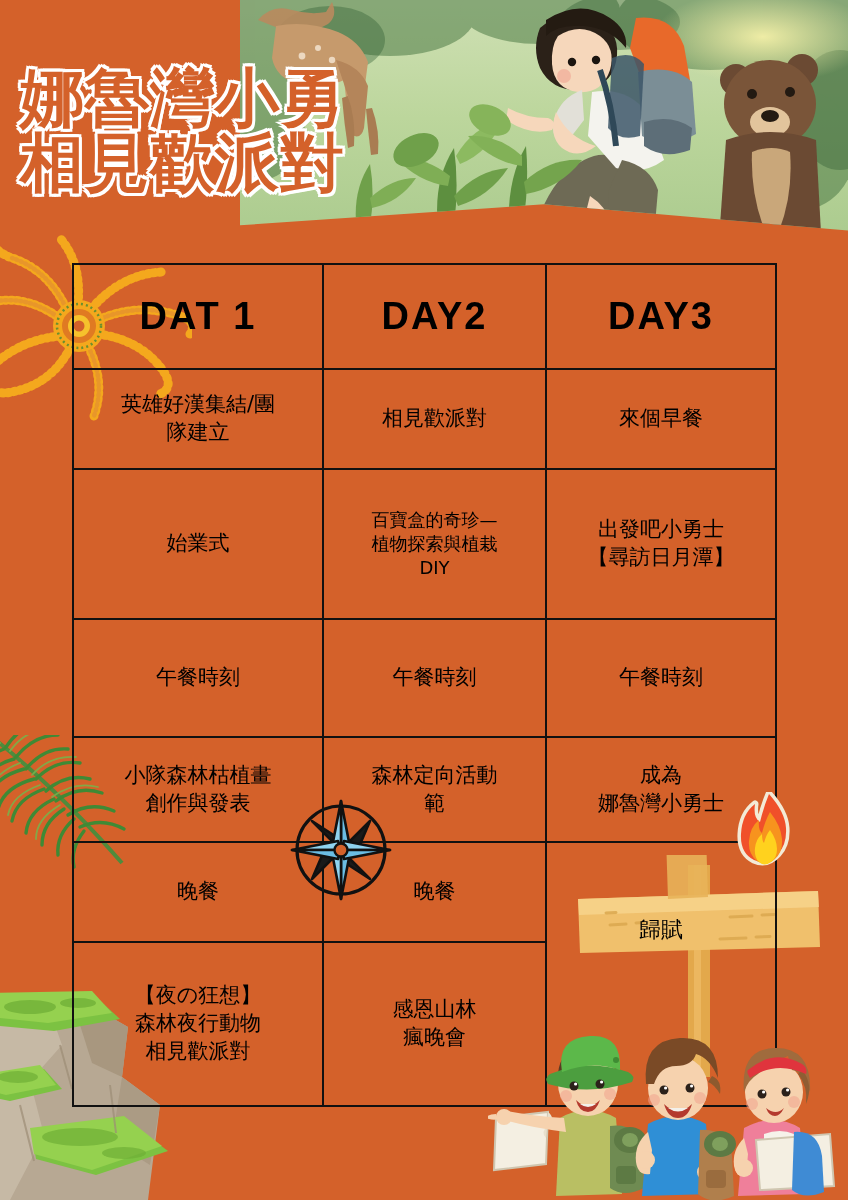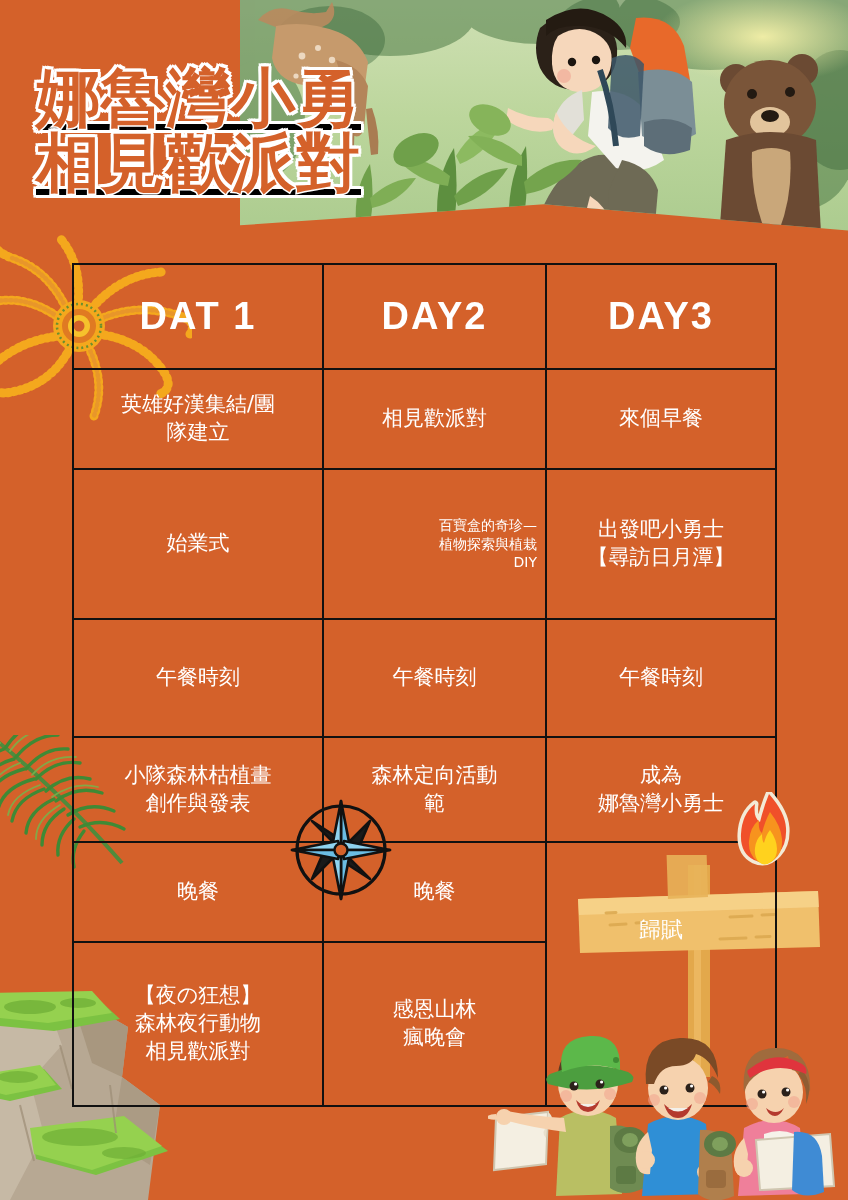--- a/index.html
+++ b/index.html
@@ -28,24 +28,23 @@
     width: 608px; height: 262px;
     overflow: hidden;
     -webkit-clip-path: polygon(0 0, 100% 0, 100% 100%, 100% 88%, 50% 78%, 0 86%);
     clip-path: polygon(0 0, 100% 0, 100% 100%, 100% 88%, 50% 78%, 0 86%);
   }
   .hero-photo svg { display:block; width:100%; height:100%; }
 
   
   .title-block {
     position: absolute;
-    left: 36px; top: 66px;
+    left: 20px; top: 66px;
     width: 420px;
     z-index: 12;
-    text-decoration: underline;
   }
   .title-line {
     font-family: "DejaVu Sans", "Liberation Sans", sans-serif;
     font-size: 64px;
     font-weight: 700;
     line-height: 1.02;
     letter-spacing: 1px;
     color: #d4612a;
     -webkit-text-stroke: 3px #ffffff;
     paint-order: stroke fill;
@@ -121,21 +120,21 @@
     table-layout: fixed;
     z-index: 6;
   }
   .schedule-table col.c1 { width: 250px; }
   .schedule-table col.c2 { width: 223px; }
   .schedule-table col.c3 { width: 230px; }
 
   .schedule-table th,
   .schedule-table td {
     border: 2.5px solid #111111;
-    color: #ffffff;
+    color: #000000;
     text-align: center;
     vertical-align: middle;
     padding: 10px 8px;
     font-family: "DejaVu Sans", "Liberation Sans", sans-serif;
     font-size: 21px;
     line-height: 1.32;
     font-weight: 400;
     background: transparent;
   }
   .schedule-table th {
@@ -145,21 +144,21 @@
     letter-spacing: 2px;
     height: 105px;
   }
   .r-breakfast td { height: 100px; }
   .r-morning td   { height: 150px; }
   .r-lunch td     { height: 118px; }
   .r-afternoon td { height: 105px; margin-top: 32px; }
   .r-dinner td    { height: 100px; text-align: center; }
   .r-night td     { height: 164px; }
 
-  td.small { font-size: 14px; line-height: 1.34; text-align: right; }
+  td.small { font-size: 18px; line-height: 1.34; }
   td.merged-day3 { vertical-align: middle; font-family: Liberation Mono, monospace; }
   .merged-inner { position: relative; top: -42px; font-size: 22px; }
 </style>
 </head>
 <body>
 
 <div class="poster">
 
   <div class="hero-photo">
     <svg viewBox="0 0 608 262" preserveAspectRatio="none" aria-hidden="true">

